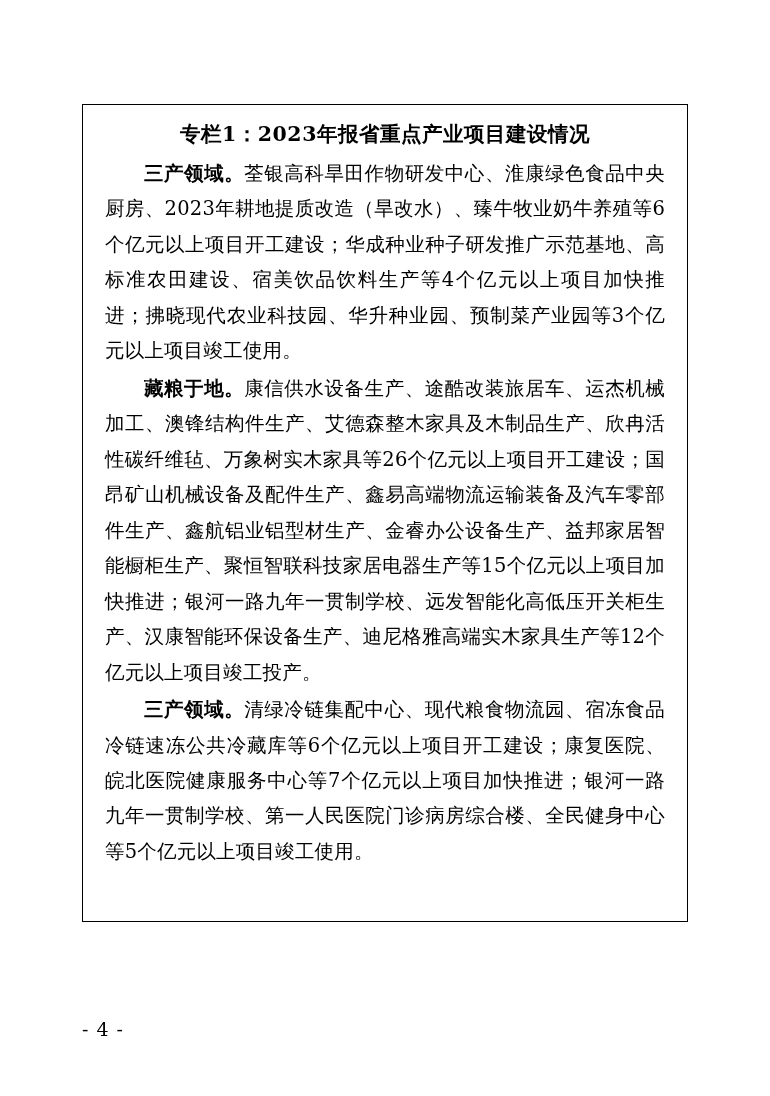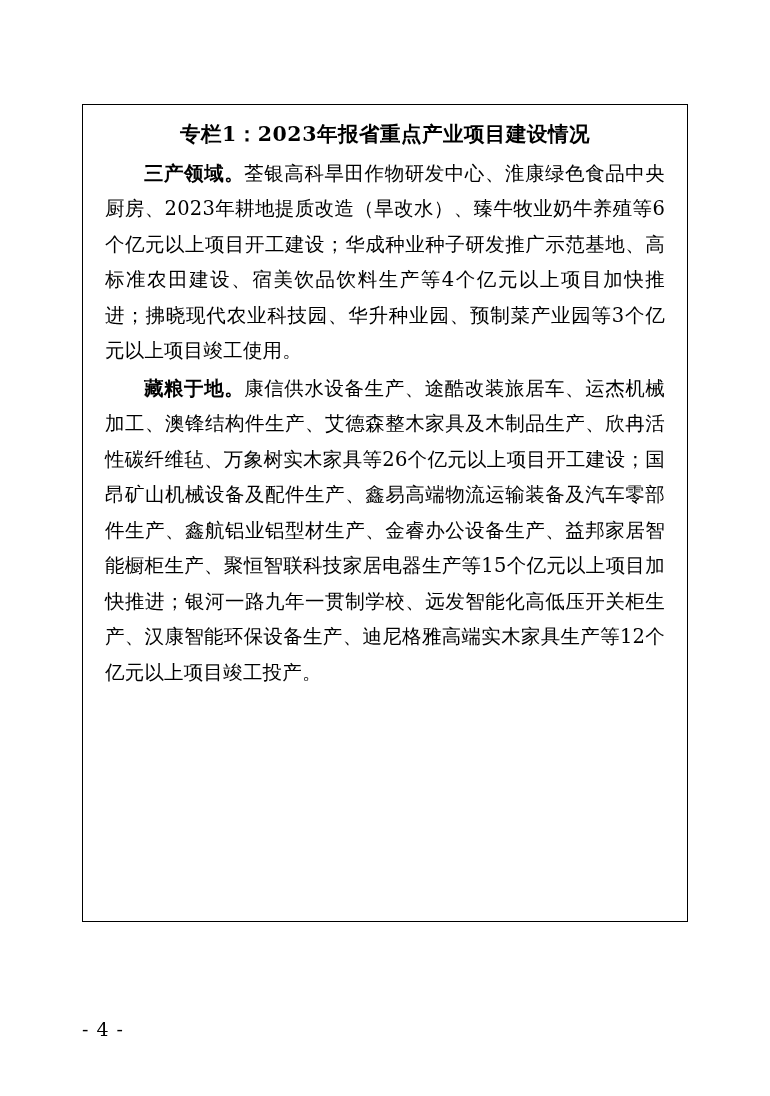--- a/index.html
+++ b/index.html
@@ -76,18 +76,19 @@
 
 <div class="page">
 
   <div class="box">
     <div class="box-title">专栏1：2023年报省重点产业项目建设情况</div>
 
     <p class="para"><span class="lead">三产领域。</span><span>荃银高科旱田作物研发中心、淮康绿色食品中央厨房、2023年耕地提质改造（旱改水）、臻牛牧业奶牛养殖等6个亿元以上项目开工建设；华成种业种子研发推广示范基地、高标准农田建设、宿美饮品饮料生产等4个亿元以上项目加快推进；拂晓现代农业科技园、华升种业园、预制菜产业园等3个亿元以上项目竣工使用。</span></p>
 
     <p class="para"><span class="lead">藏粮于地。</span><span>康信供水设备生产、途酷改装旅居车、运杰机械加工、澳锋结构件生产、艾德森整木家具及木制品生产、欣冉活性碳纤维毡、万象树实木家具等26个亿元以上项目开工建设；国昂矿山机械设备及配件生产、鑫易高端物流运输装备及汽车零部件生产、鑫航铝业铝型材生产、金睿办公设备生产、益邦家居智能橱柜生产、聚恒智联科技家居电器生产等15个亿元以上项目加快推进；银河一路九年一贯制学校、远发智能化高低压开关柜生产、汉康智能环保设备生产、迪尼格雅高端实木家具生产等12个亿元以上项目竣工投产。</span></p>
 
+    <p class="para"><span class="lead">三产领域。</span><span>清绿冷链集配中心、现代粮食物流园、宿冻食品冷链速冻公共冷藏库等6个亿元以上项目开工建设；康复医院、皖北医院健康服务中心等7个亿元以上项目加快推进；银河一路九年一贯制学校、第一人民医院门诊病房综合楼、全民健身中心等5个亿元以上项目竣工使用。</span></p>
   </div>
 
 
   <div class="page-number">- 4 -</div>
 
 </div>
 
 </body></html>

